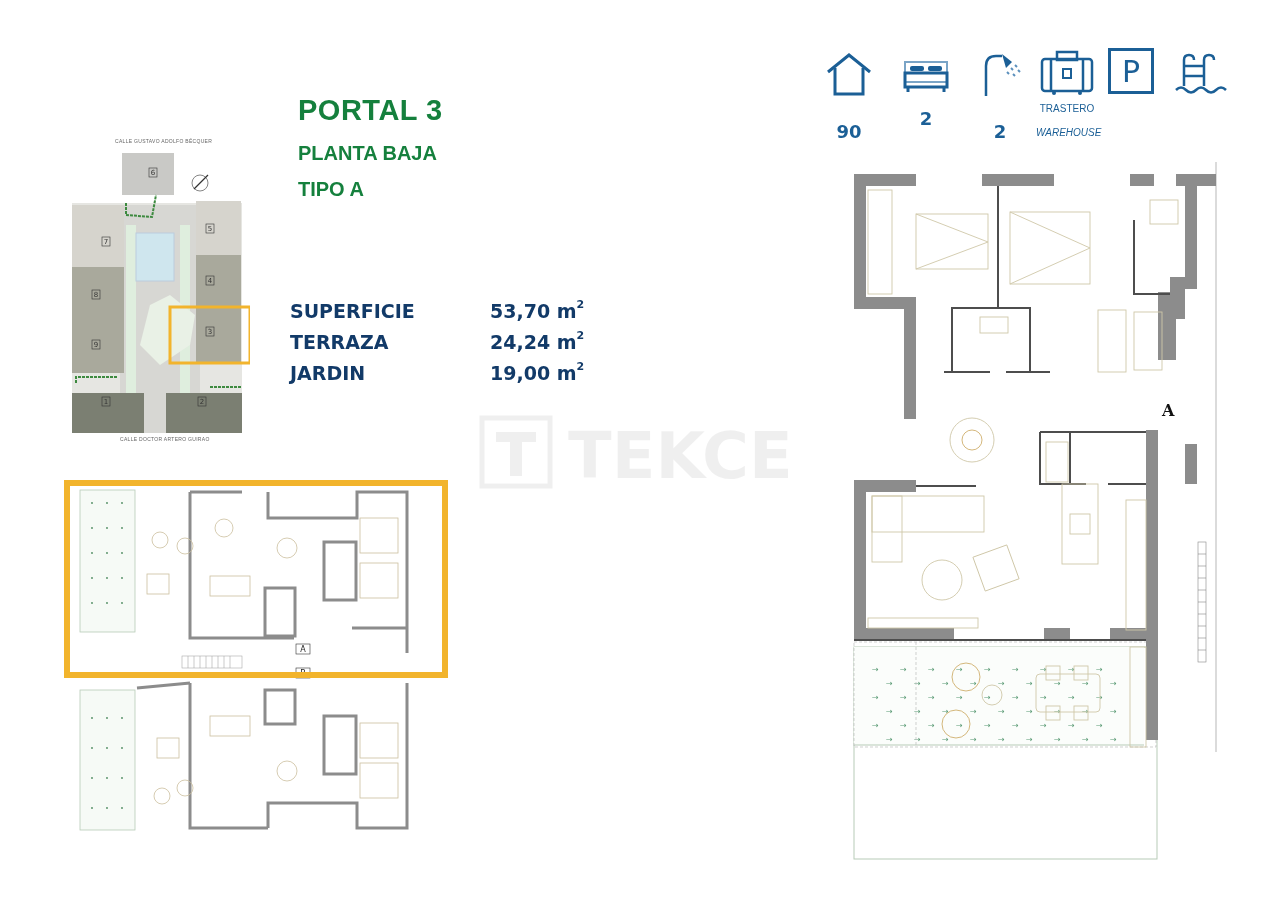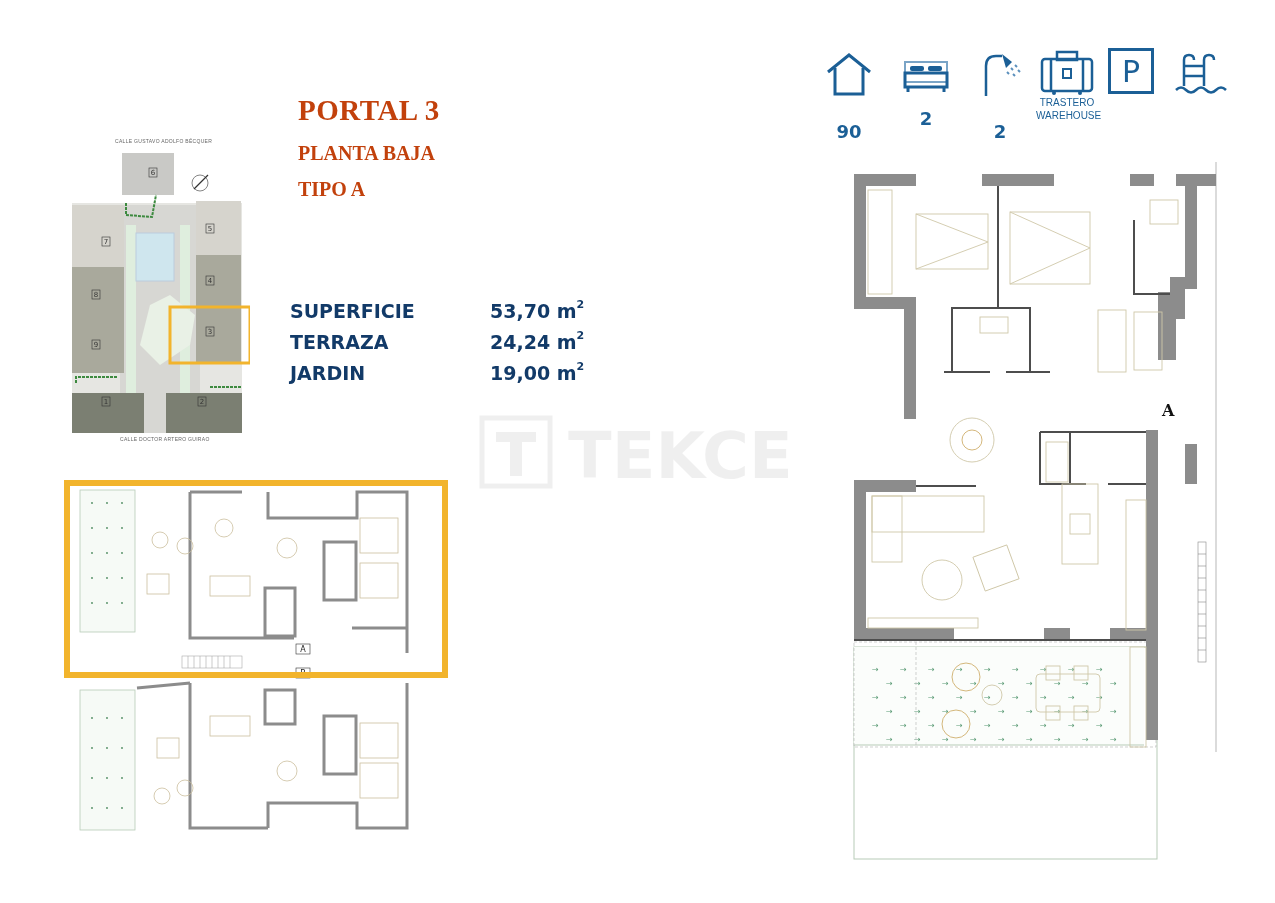--- a/index.html
+++ b/index.html
@@ -1,29 +1,29 @@
 <!DOCTYPE html>
 <html><head>
 <meta charset="utf-8">
 <style>
   html,body{margin:0;padding:0;background:#fff;}
   body{width:1275px;height:903px;position:relative;overflow:hidden;font-family:"Liberation Sans",sans-serif;color:#0f3a66;}
   .abs{position:absolute;}
-  .title{font-family:Liberation Serif, serif;font-weight:bold;color:#c2410c;}
+  .title{font-family:Liberation Sans, sans-serif;font-weight:bold;color:#15803d;}
   #portal{left:298px;top:94px;font-size:29px;letter-spacing:0.5px;}
   #planta{left:298px;top:142px;font-size:20px;}
   #tipo{left:298px;top:178px;font-size:20px;}
   .area-row{position:absolute;left:290px;width:300px;font-family:"DejaVu Sans",sans-serif;font-weight:bold;font-size:19px;color:#123a68;}
   .area-row .lbl{position:absolute;left:0;}
   .area-row .val{position:absolute;left:200px;white-space:nowrap;}
   .area-row sup{font-size:11px;vertical-align:top;position:relative;top:-2px;}
   .feat{position:absolute;text-align:center;color:#1a5d95;}
   .feat svg{display:block;margin:0 auto;}
   .feat .num{font-family:"DejaVu Sans",sans-serif;font-weight:bold;font-size:18px;margin-top:25px;color:#1b5f96;}
-  .feat .small{font-size:10px;font-family:"Liberation Sans",sans-serif;line-height:13px;margin-top:0;color:#1b5f96;}
+  .feat .small{font-size:10px;font-family:"Liberation Sans",sans-serif;line-height:13px;margin-top:6px;color:#1b5f96;}
   .watermark{position:absolute;left:478px;top:412px;width:330px;height:80px;opacity:0.06;}
   .street{position:absolute;font-size:5px;color:#666;letter-spacing:0.3px;white-space:nowrap;}
 </style>
 </head>
 <body>
 
 <div class="abs title" id="portal">PORTAL 3</div>
 <div class="abs title" id="planta">PLANTA BAJA</div>
 <div class="abs title" id="tipo">TIPO A</div>
 
@@ -79,21 +79,21 @@
     <svg width="56" height="46" viewBox="0 0 56 46">
       <rect x="18" y="2" width="20" height="8" fill="none" stroke="#1b5f96" stroke-width="2.5"></rect>
       <rect x="3" y="9" width="50" height="32" rx="3" fill="none" stroke="#1b5f96" stroke-width="2.5"></rect>
       <line x1="12" y1="9" x2="12" y2="41" stroke="#1b5f96" stroke-width="2.5"></line>
       <line x1="44" y1="9" x2="44" y2="41" stroke="#1b5f96" stroke-width="2.5"></line>
       <rect x="24" y="19" width="8" height="9" fill="none" stroke="#1b5f96" stroke-width="2"></rect>
       <circle cx="15" cy="43" r="2" fill="#1b5f96"></circle>
         <circle cx="41" cy="43" r="2" fill="#1b5f96"></circle>
     </svg>
     <div class="small">TRASTERO</div>
-    <div class="small" style="margin-top:0;">WAREHOUSE</div>
+    <div class="small" style="margin-top:11px;font-style:italic">WAREHOUSE</div>
   </div>
   <div class="feat" style="left:1108px;top:48px;width:52px;">
     <div style="width:46px;height:46px;border:3px solid #1b5f96;box-sizing:border-box;display:flex;align-items:center;justify-content:center;font-family:'DejaVu Sans',sans-serif;font-size:30px;color:#1b5f96;">
       <span>P</span>
     </div>
   </div>
   <div class="feat" style="left:1174px;top:52px;width:56px;">
     <svg width="56" height="44" viewBox="0 0 56 44">
       <path d="M10,34 L10,8 Q10,3 15,3 Q20,3 20,8" fill="none" stroke="#1b5f96" stroke-width="2.5"></path>
       <path d="M30,34 L30,8 Q30,3 35,3 Q40,3 40,8" fill="none" stroke="#1b5f96" stroke-width="2.5"></path>

